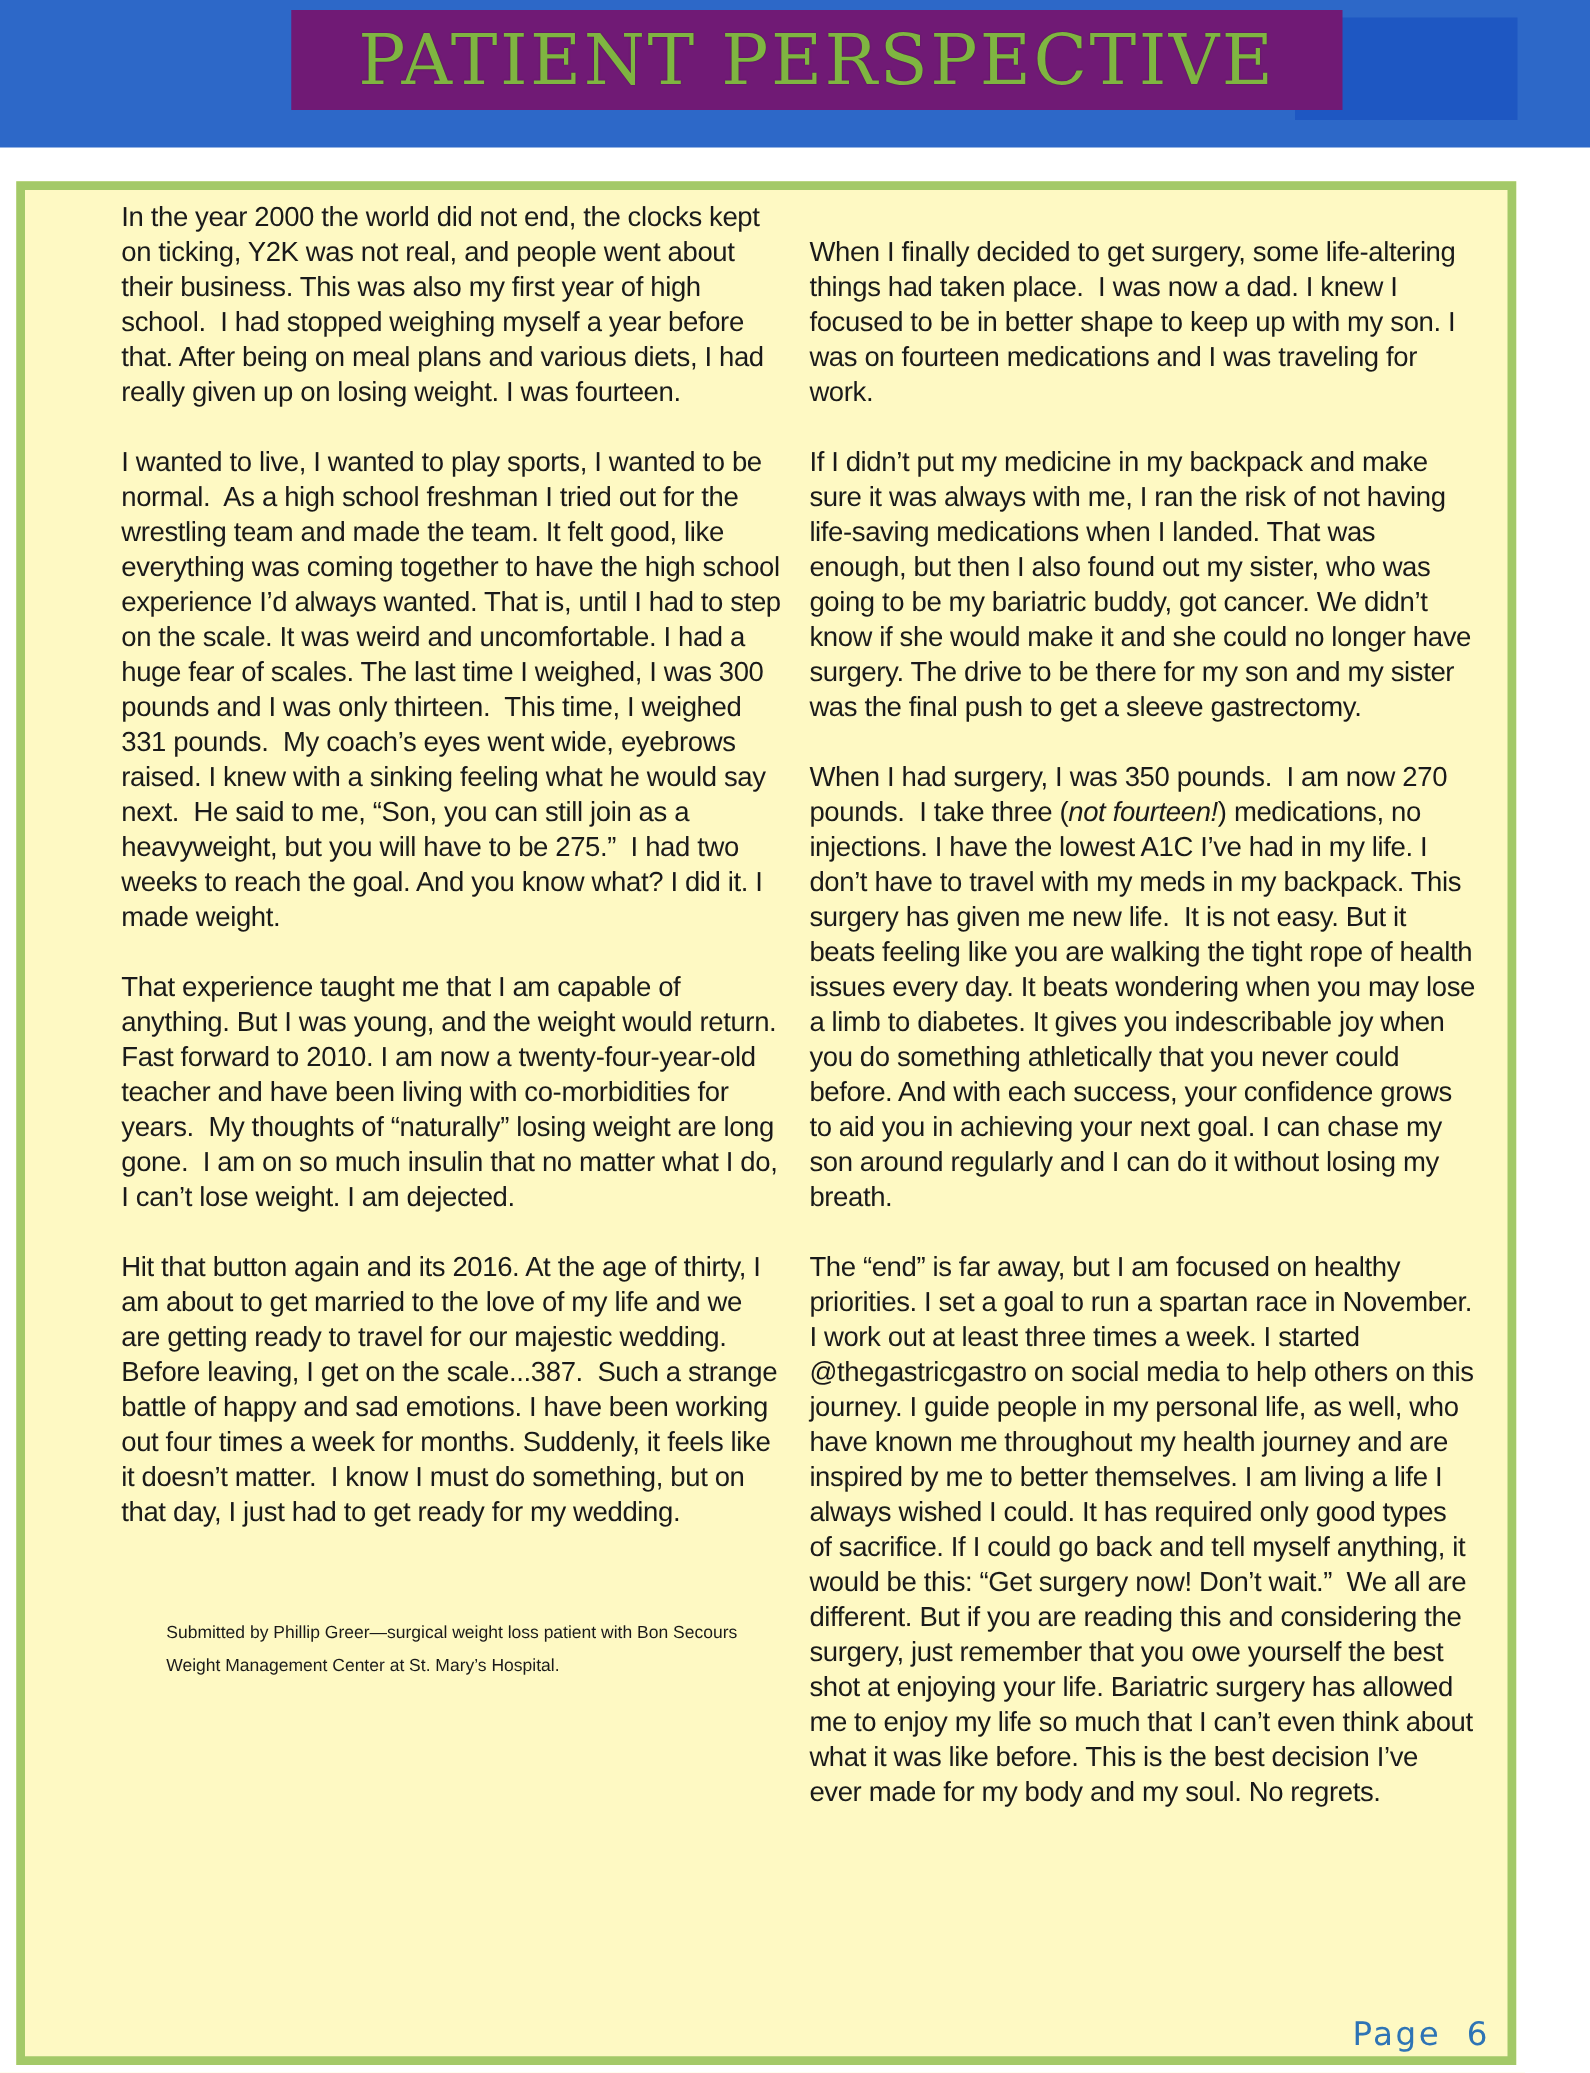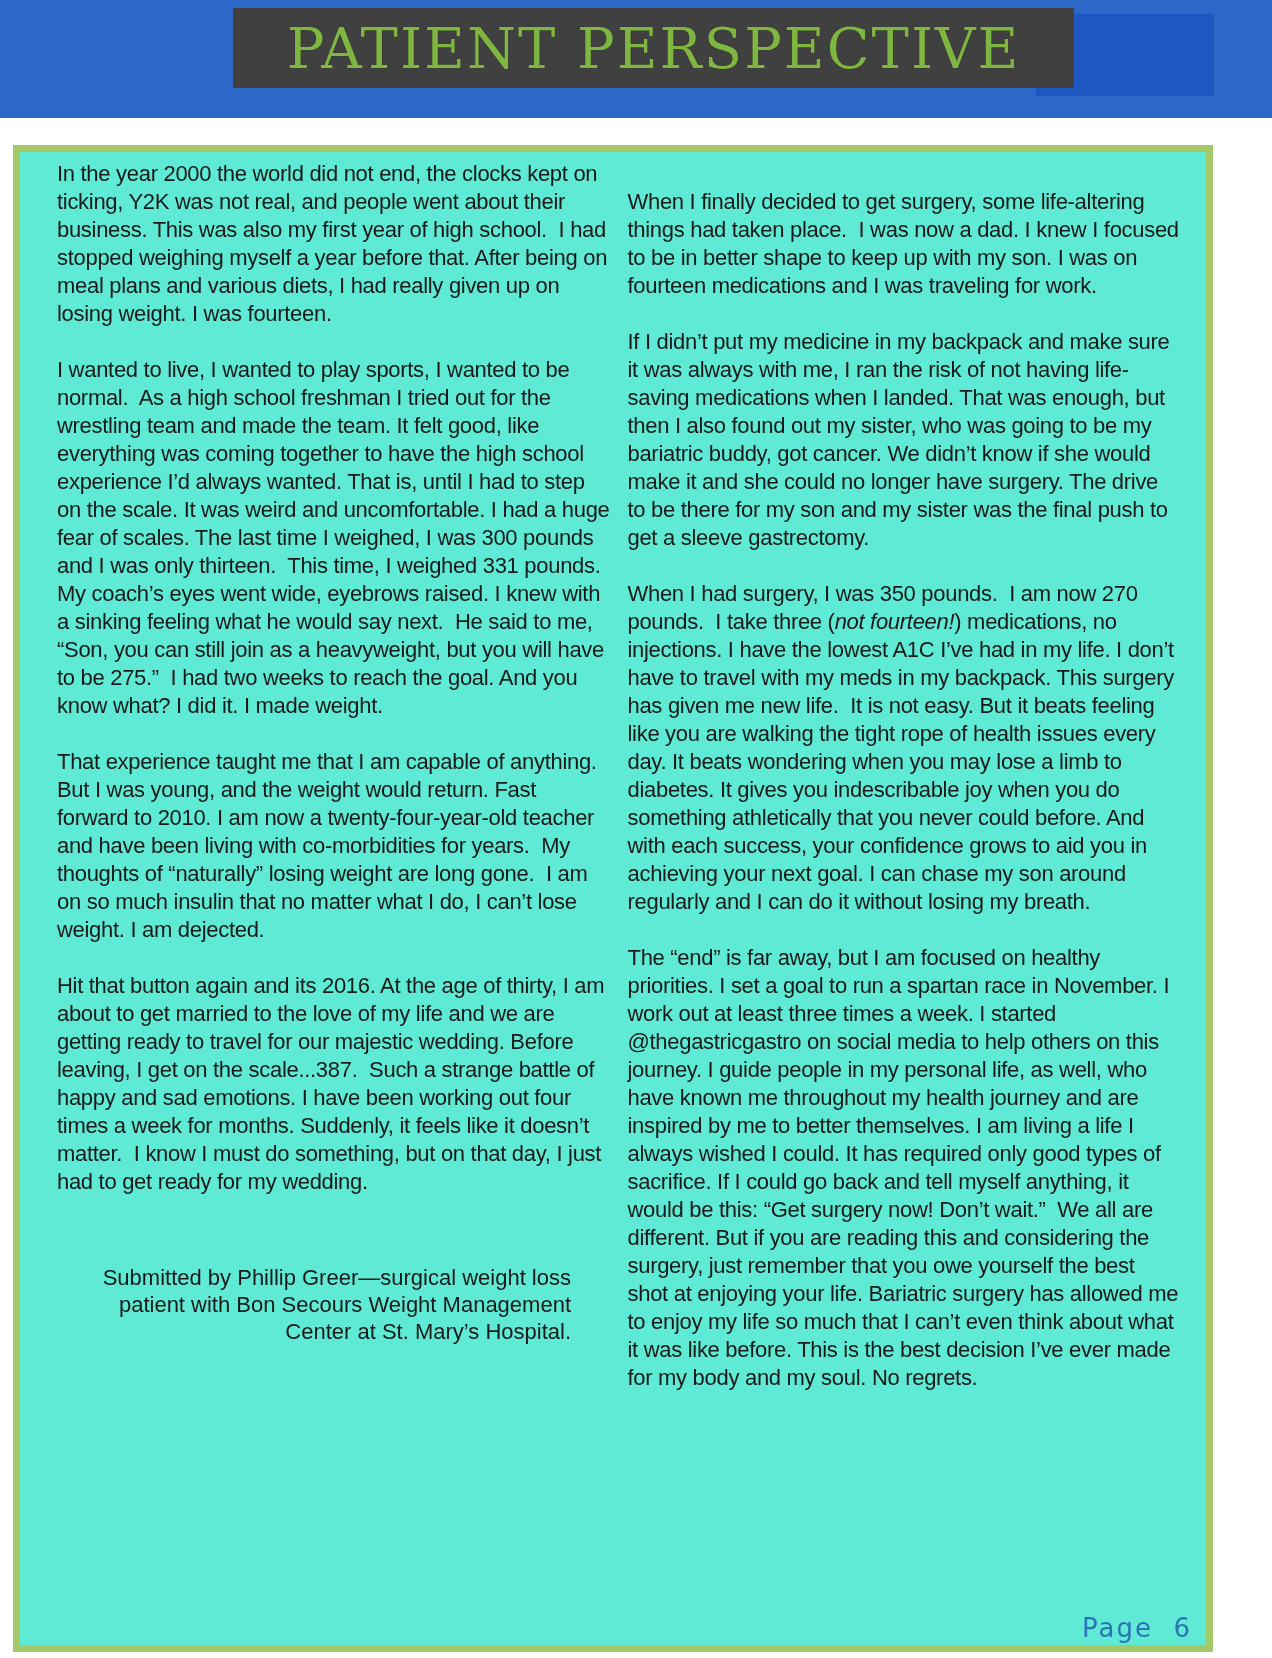--- a/index.html
+++ b/index.html
@@ -23,41 +23,42 @@
   .accent-rect {
     position: absolute;
     left: 1036px; top: 14px;
     width: 178px; height: 82px;
     background: var(--accent-blue, #1e57c2);
   }
   .title-box {
     position: absolute;
     left: 233px; top: 8px;
     width: 841px; height: 80px;
-    background: #404040;
+    background: #701a75;
     display: flex;
     align-items: center;
     justify-content: center;
   }
   .title-text {
     font-family: "DejaVu Serif", serif;
     font-size: 56px;
     letter-spacing: 2px;
     color: var(--title-green, #7fb541);
     white-space: nowrap;
     text-shadow: 0 0 1px rgba(20,40,0,0.6);
   }
 
   
   .content-frame {
     position: absolute;
     left: 13px; top: 145px;
     width: 1200px; height: 1507px;
     border: 7px solid var(--border-green, #a3c968);
-    background: #5eead4;
+    background: #fef9c3;
+    padding-left: 40px;
   }
   .columns {
     display: flex;
     gap: 18px;
     padding: 8px 26px 0 37px;
   }
   .col { width: 556px; }
   .col-right { padding-top: 28px; }
 
   .col p {
@@ -65,24 +66,23 @@
     line-height: 28px;
     letter-spacing: -0.3px;
     margin-bottom: 28px;
     white-space: pre-wrap;
   }
   .col p em { font-style: italic; }
 
   .attribution {
     margin: 68px 0 0 36px;
     width: 478px;
-    font-size: 22px;
+    font-size: 14px;
     line-height: 27px;
     white-space: pre-wrap;
-    text-align: right;
   }
 
   .page-num {
     position: absolute;
     right: 14px; bottom: 2px;
     font-family: "DejaVu Sans", sans-serif;
     font-size: 26px;
     letter-spacing: 2px;
     color: var(--page-blue, #2e74b5);
     white-space: pre;

